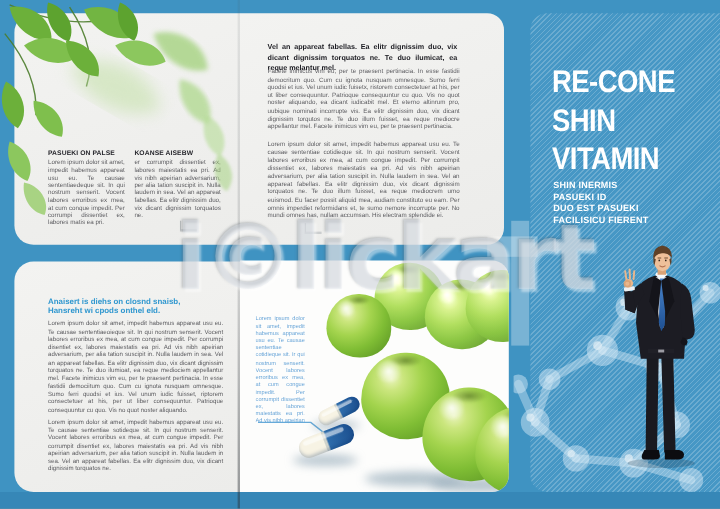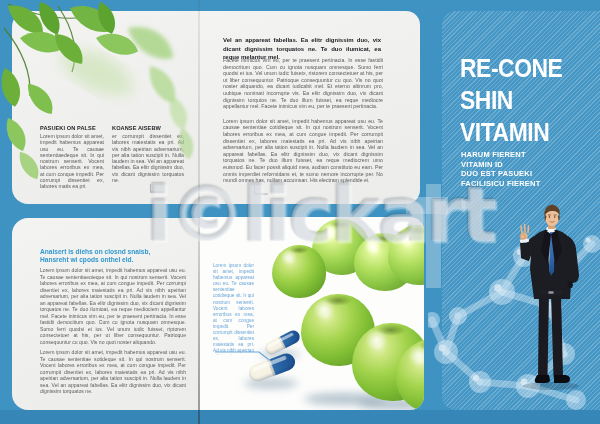--- a/index.html
+++ b/index.html
@@ -276,22 +276,22 @@
     <rect x="28" y="87.5" width="22" height="4" fill="#202027"></rect>
     <rect x="36.5" y="88.3" width="5" height="2.4" fill="#9b9ba3"></rect>
   </svg>
 
   <div id="title">
     <div>RE-CONE</div>
     <div>SHIN</div>
     <div>VITAMIN</div>
   </div>
   <div id="subtitle">
-    <div>HARUM FIERENT</div>
-    <div>VITAMIN ID</div>
+    <div>SHIN INERMIS</div>
+    <div>PASUEKI ID</div>
     <div>DUO EST PASUEKI</div>
     <div>FACILISICU FIERENT</div>
   </div>
 
   <div class="plusmark">
       <div class="v"></div>
       <div class="h"></div>
     </div>
 
   <div class="cornermark" style="left:150px;top:184px;"></div>

